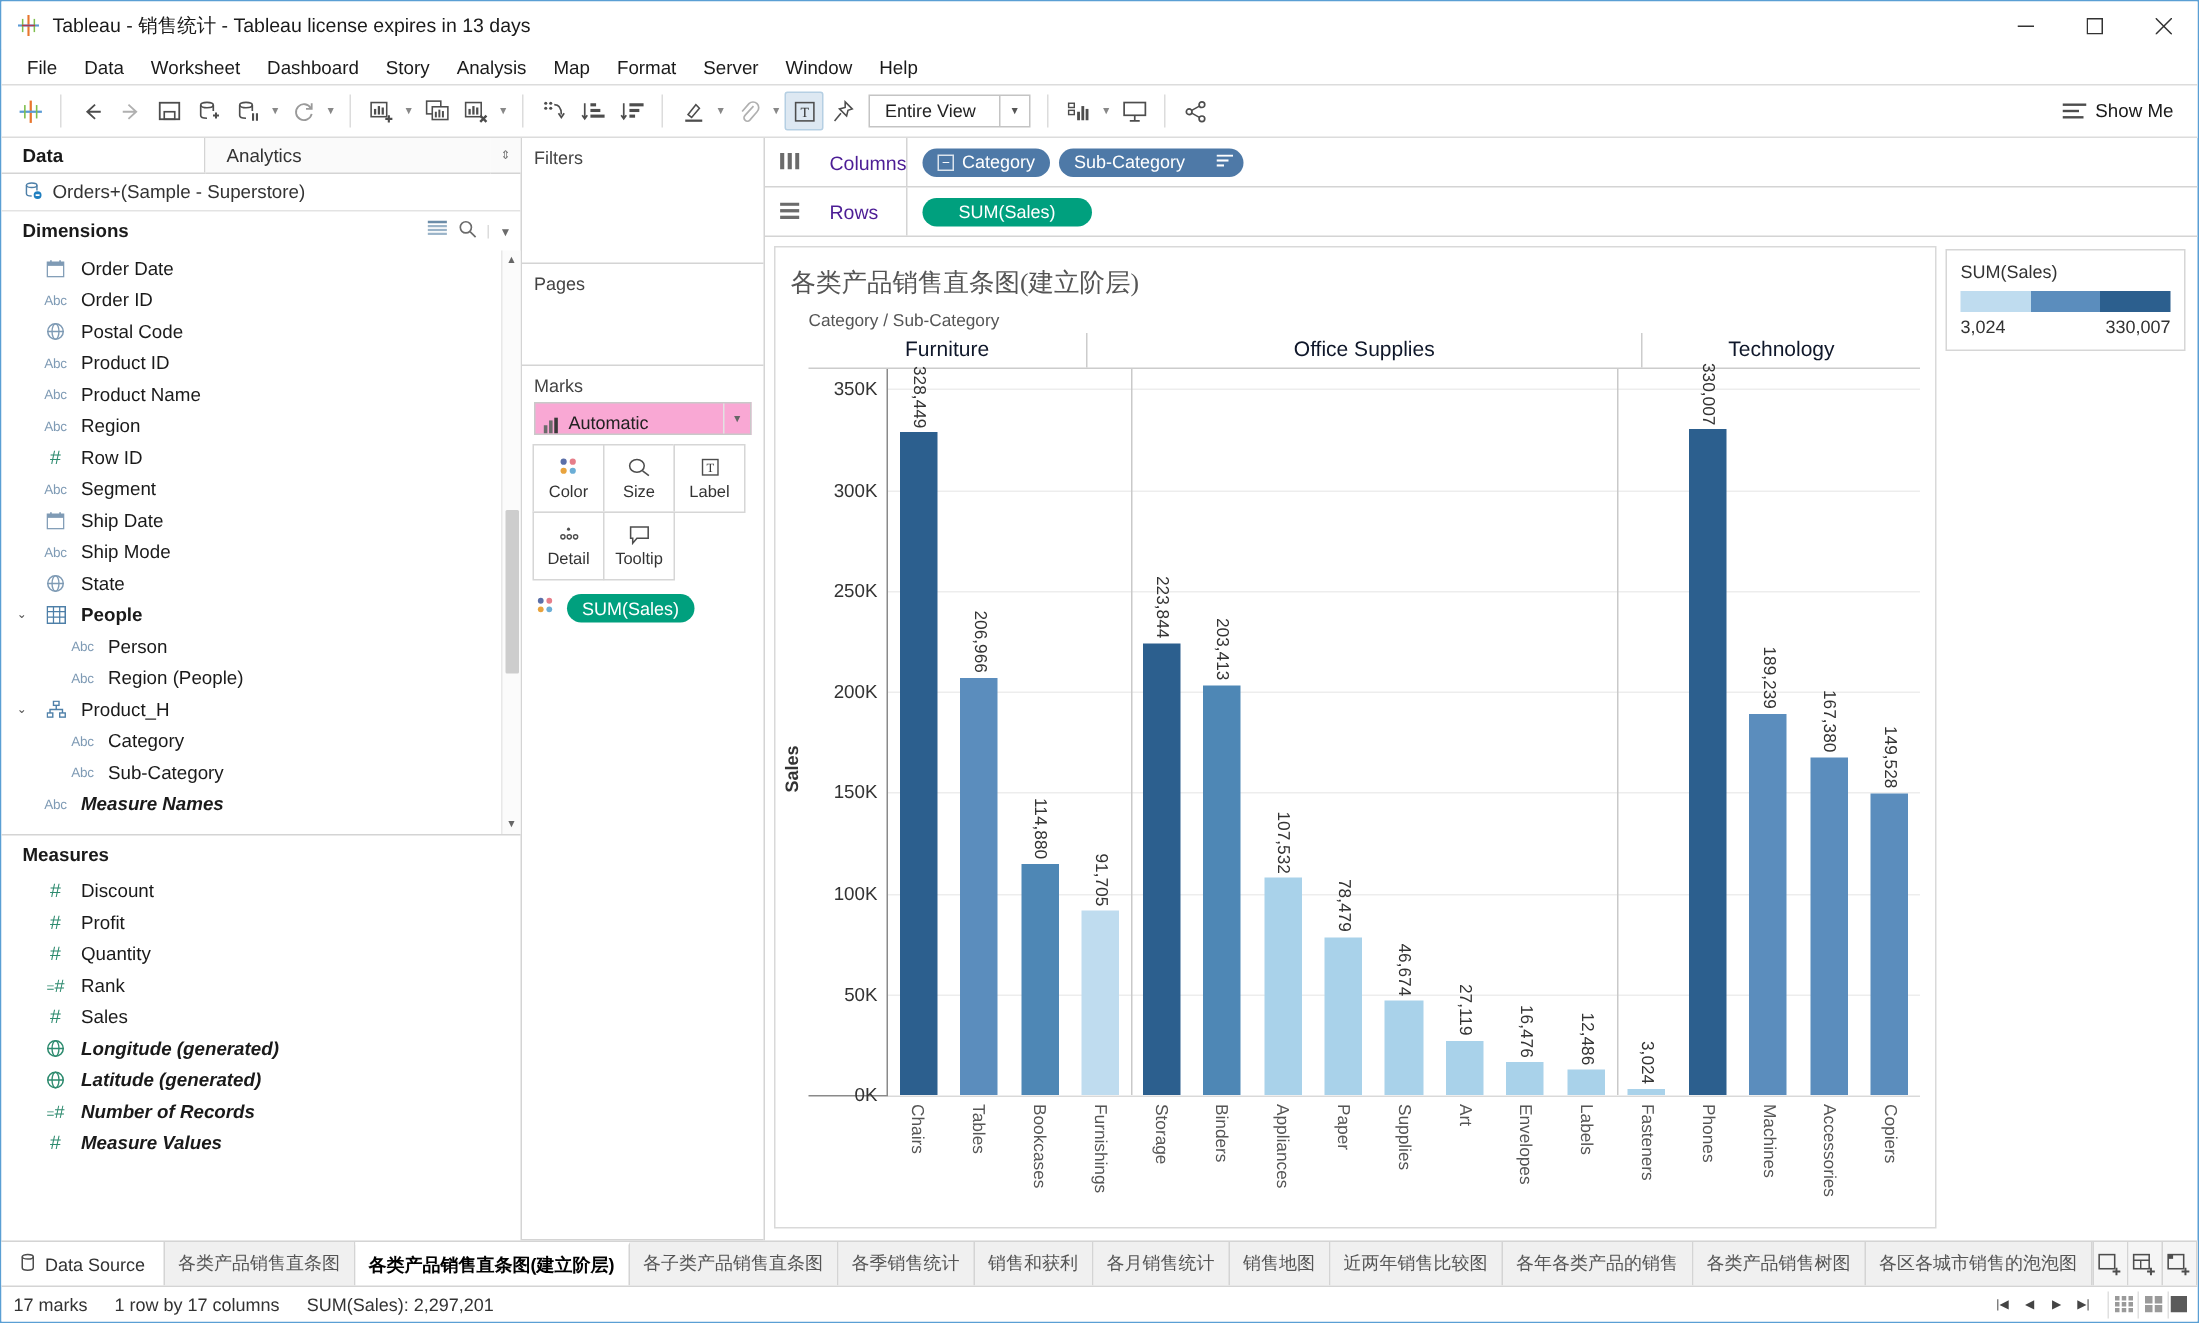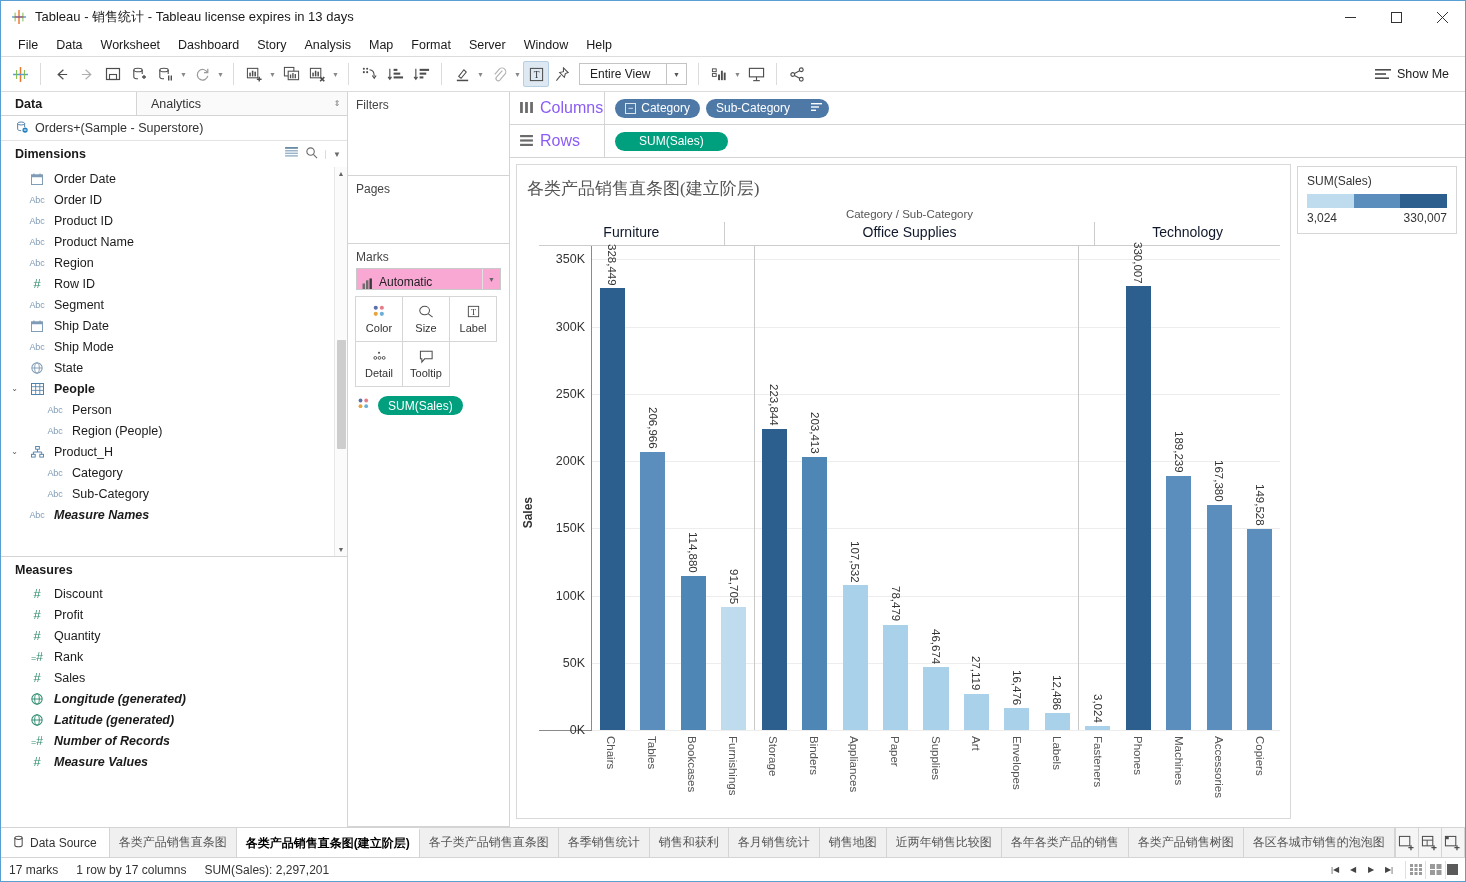--- a/index.html
+++ b/index.html
@@ -116,34 +116,34 @@
   .mbtn .mb-lb { font-size: 11px; color: #333; }
   .markpill-row { display: flex; align-items: center; gap: 6px; margin-top: 9px; }
   .pill { height: 19px; border-radius: 10px; display: inline-flex; align-items: center;
           gap: 5px; padding: 0 10px; font-size: 12px; color: #fff; white-space: nowrap; }
   .pill.blue { background: #4e79a7; }
   .pill.green { background: #00a07e; }
 
   .shelves { flex: 1; display: flex; flex-direction: column; min-width: 0; }
   .shelf { height: 33px; display: flex; align-items: center;
            border-bottom: 1px solid #d4d4d4; }
-  .shelf-label { width: 95px; flex: none; display: flex; align-items: center; gap: 7px;
-                 padding-left: 10px; font-size: 16px; color: #8b5cf6;
+  .shelf-label { width: 95px; flex: none; display: flex; align-items: center; gap: 20px;
+                 padding-left: 10px; font-size: 13px; color: #4c1d95;
                  border-right: 1px solid #d4d4d4; height: 100%; }
   .shelf-drop { flex: 1; display: flex; align-items: center; gap: 6px; padding-left: 10px; }
 
   
   .viewrow { flex: 1; display: flex; min-height: 0; }
   .viewwrap { flex: 1; display: flex; flex-direction: column; min-width: 0;
               background: #fff; padding: 6px 6px 8px 6px; }
   .viewbox { flex: 1; border: 1px solid #d9d9d9; display: flex; flex-direction: column;
              min-height: 0; }
   .vtitle { padding: 12px 0 8px 10px; font-size: 17px; color: #555;
             font-family: "Liberation Serif", serif; }
-  .colhdr-title { text-align: center; font-size: 11.5px; color: #555; padding-bottom: 2px; }
+  .colhdr-title { text-align: left; font-size: 11.5px; color: #555; padding-bottom: 2px; }
   .chartarea { flex: 1; display: flex; min-height: 0; padding: 0 10px 0 0; }
   .yaxis-title { width: 22px; flex: none; display: flex; align-items: center;
                  justify-content: center; }
   .yaxis-title span { writing-mode: vertical-rl; transform: rotate(180deg);
                       font-size: 12px; font-weight: bold; color: #333; }
   .plotcol { flex: 1; display: flex; flex-direction: column; min-width: 0; }
   .cathdrs { display: flex; border-bottom: 1px solid #ccc; }
   .cathdr { text-align: center; font-size: 14px; color: #0f172a; padding: 2px 0 5px 0;
             border-left: 1px solid #ccc; }
   .cathdr:first-child { border-left: none; }
@@ -479,20 +479,30 @@
                   <path d="M3.2,0.5 L3.2,3 M9.8,0.5 L9.8,3" stroke="#7f9bb5" stroke-width="1.2"></path>
                 </svg>
               </span>
               <span class="lbl">Order Date</span>
             </div>
             <div class="f-row lvl1">
               <span class="fi">
                 <span class="abc">Abc</span>
               </span>
               <span class="lbl">Order ID</span>
+            </div>
+            <div class="f-row lvl1">
+              <span class="fi">
+                <svg width="12" height="12" viewBox="0 0 13 13">
+                  <circle cx="6.5" cy="6.5" r="5.6" fill="none" stroke="#7f9bb5" stroke-width="1.1"></circle>
+                  <ellipse cx="6.5" cy="6.5" rx="2.5" ry="5.6" fill="none" stroke="#7f9bb5" stroke-width="1"></ellipse>
+                  <path d="M1,6.5 L12,6.5" stroke="#7f9bb5" stroke-width="1"></path>
+                </svg>
+              </span>
+              <span class="lbl">Postal Code</span>
             </div>
             <div class="f-row lvl1">
               <span class="fi">
                 <span class="abc">Abc</span>
               </span>
               <span class="lbl">Product ID</span>
             </div>
             <div class="f-row lvl1">
               <span class="fi">
                 <span class="abc">Abc</span>

